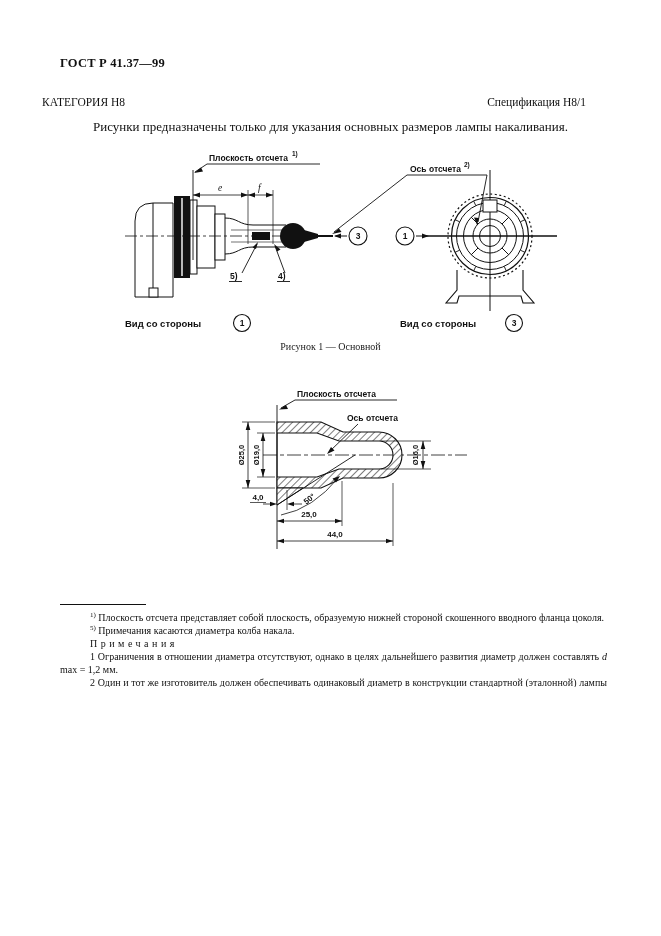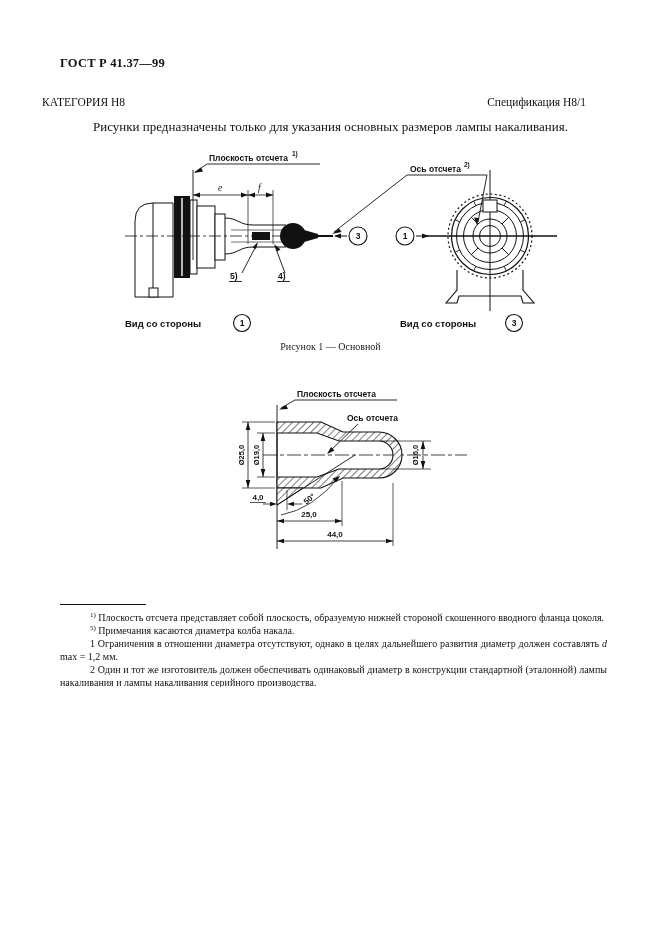--- a/index.html
+++ b/index.html
@@ -216,19 +216,20 @@
     <path d="M25,119.5 H41" stroke="#111" stroke-width="0.7"></path>
     <text class="dimtx" x="84" y="134" text-anchor="middle">25,0</text>
     <text class="dimtx" x="110" y="154" text-anchor="middle">44,0</text>
   </svg>
 
 
   <div class="abs fnblock">
     <div class="fnrule"></div>
     <p><sup>1)</sup> <span>Плоскость отсчета представляет собой плоскость, образуемую нижней стороной скошенного вводного фланца цоколя.</span></p>
     <p><sup>5)</sup> <span>Примечания касаются диаметра колба накала.</span></p>
+    <p class="notes-h">Примечания</p>
     <p><span>1</span> <span>Ограничения в отношении диаметра отсутствуют, однако в целях дальнейшего развития диаметр должен составлять </span><i>d</i> <span>max = 1,2 мм.</span></p>
     <p><span>2</span> <span>Один и тот же изготовитель должен обеспечивать одинаковый диаметр в конструкции стандартной (эталонной) лампы накаливания и лампы накаливания серийного производства.</span></p>
   </div>
 
   <div class="abs pgnum">88</div>
 
 </div>
 
 </body></html>

